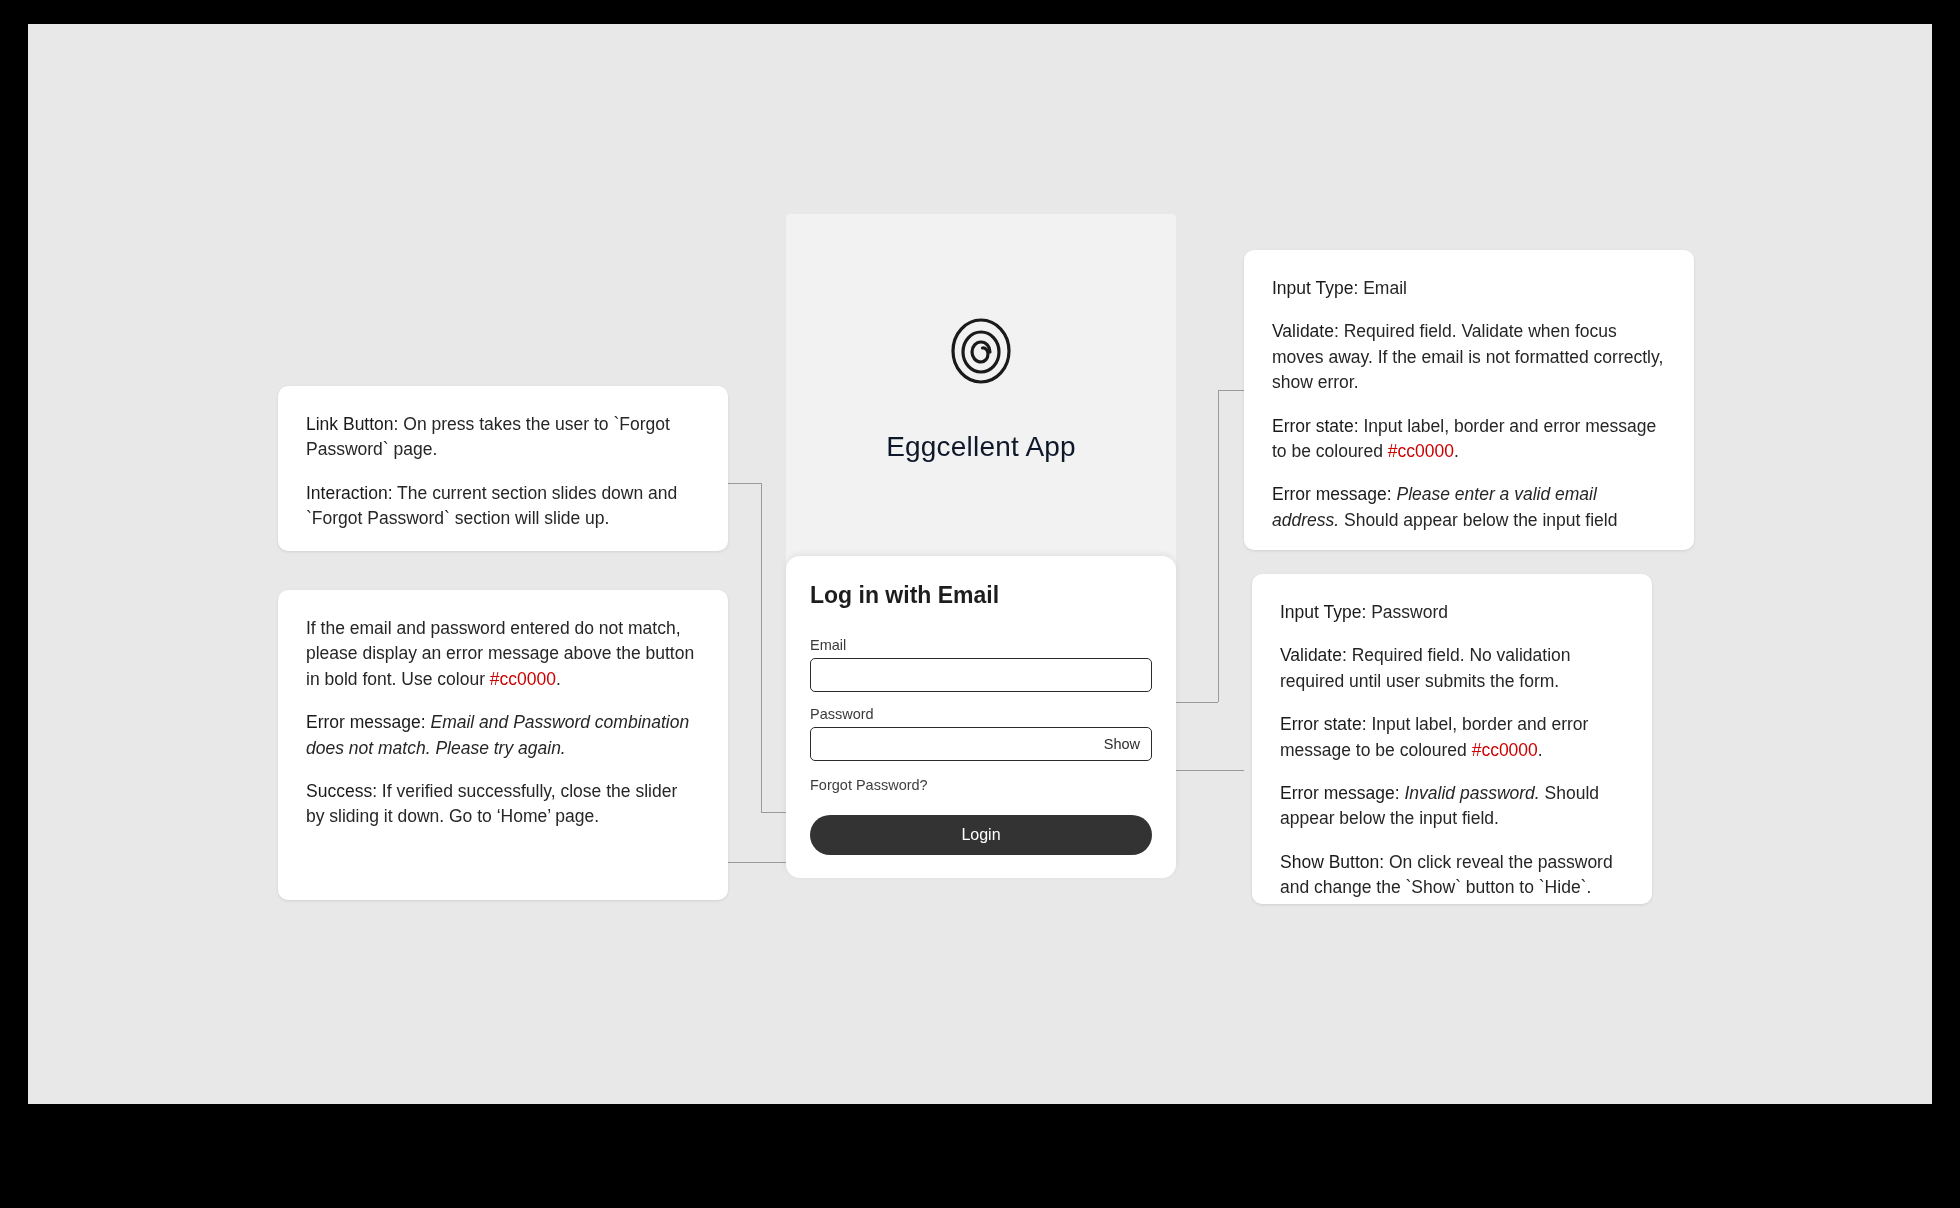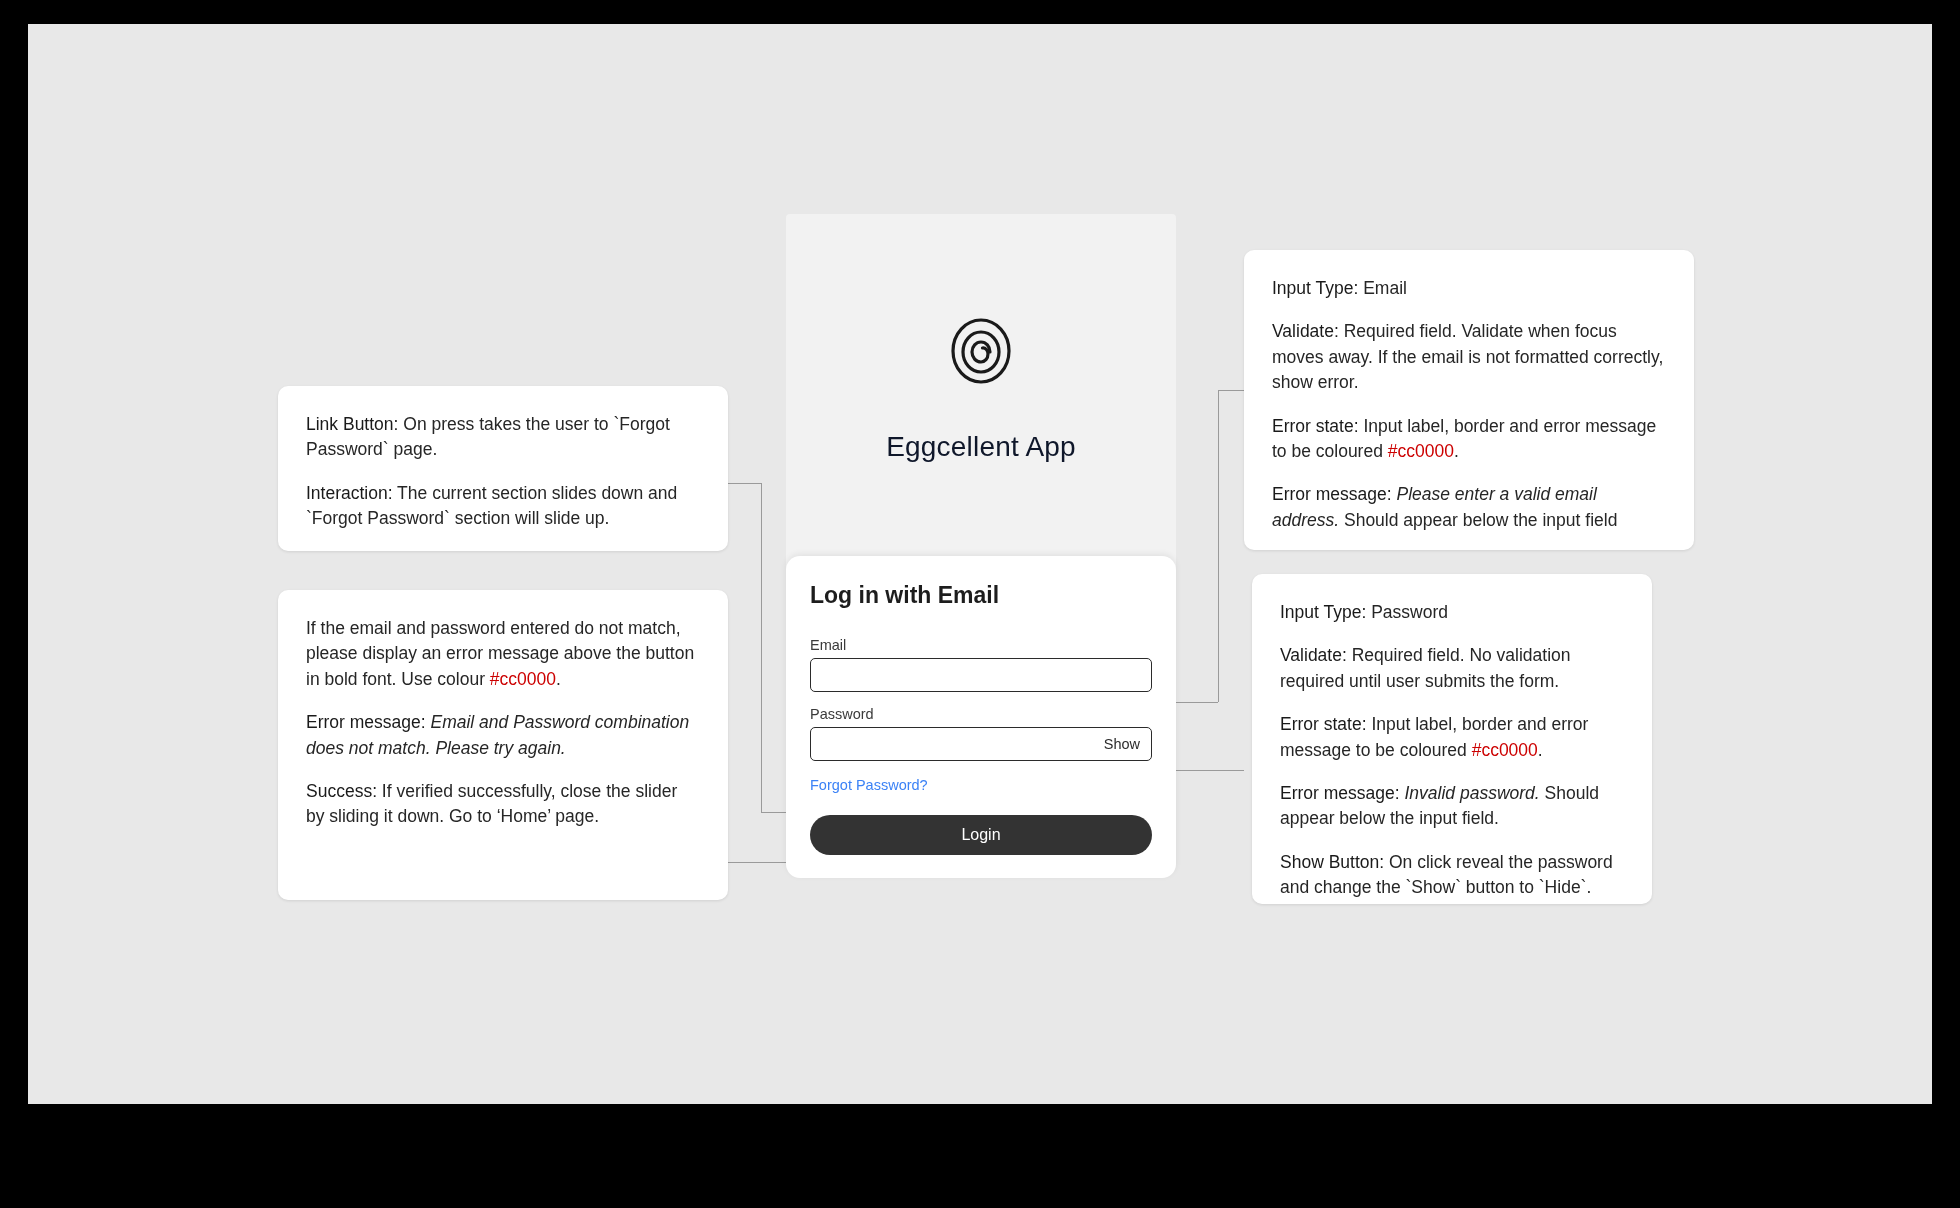--- a/index.html
+++ b/index.html
@@ -127,21 +127,21 @@
     position: absolute;
     right: 11px;
     top: 50%;
     transform: translateY(-50%);
     font-size: 14.5px;
     color: #2b2b2b;
     cursor: pointer;
   }
   #forgot {
     font-size: 14.5px;
-    color: #3b82f6;
+    color: #404040;
     margin-top: 2px;
     margin-bottom: 22px;
     cursor: pointer;
     display: inline-block;
   }
   #login-btn {
     display: block;
     width: 100%;
     height: 40px;
     border: 0;

